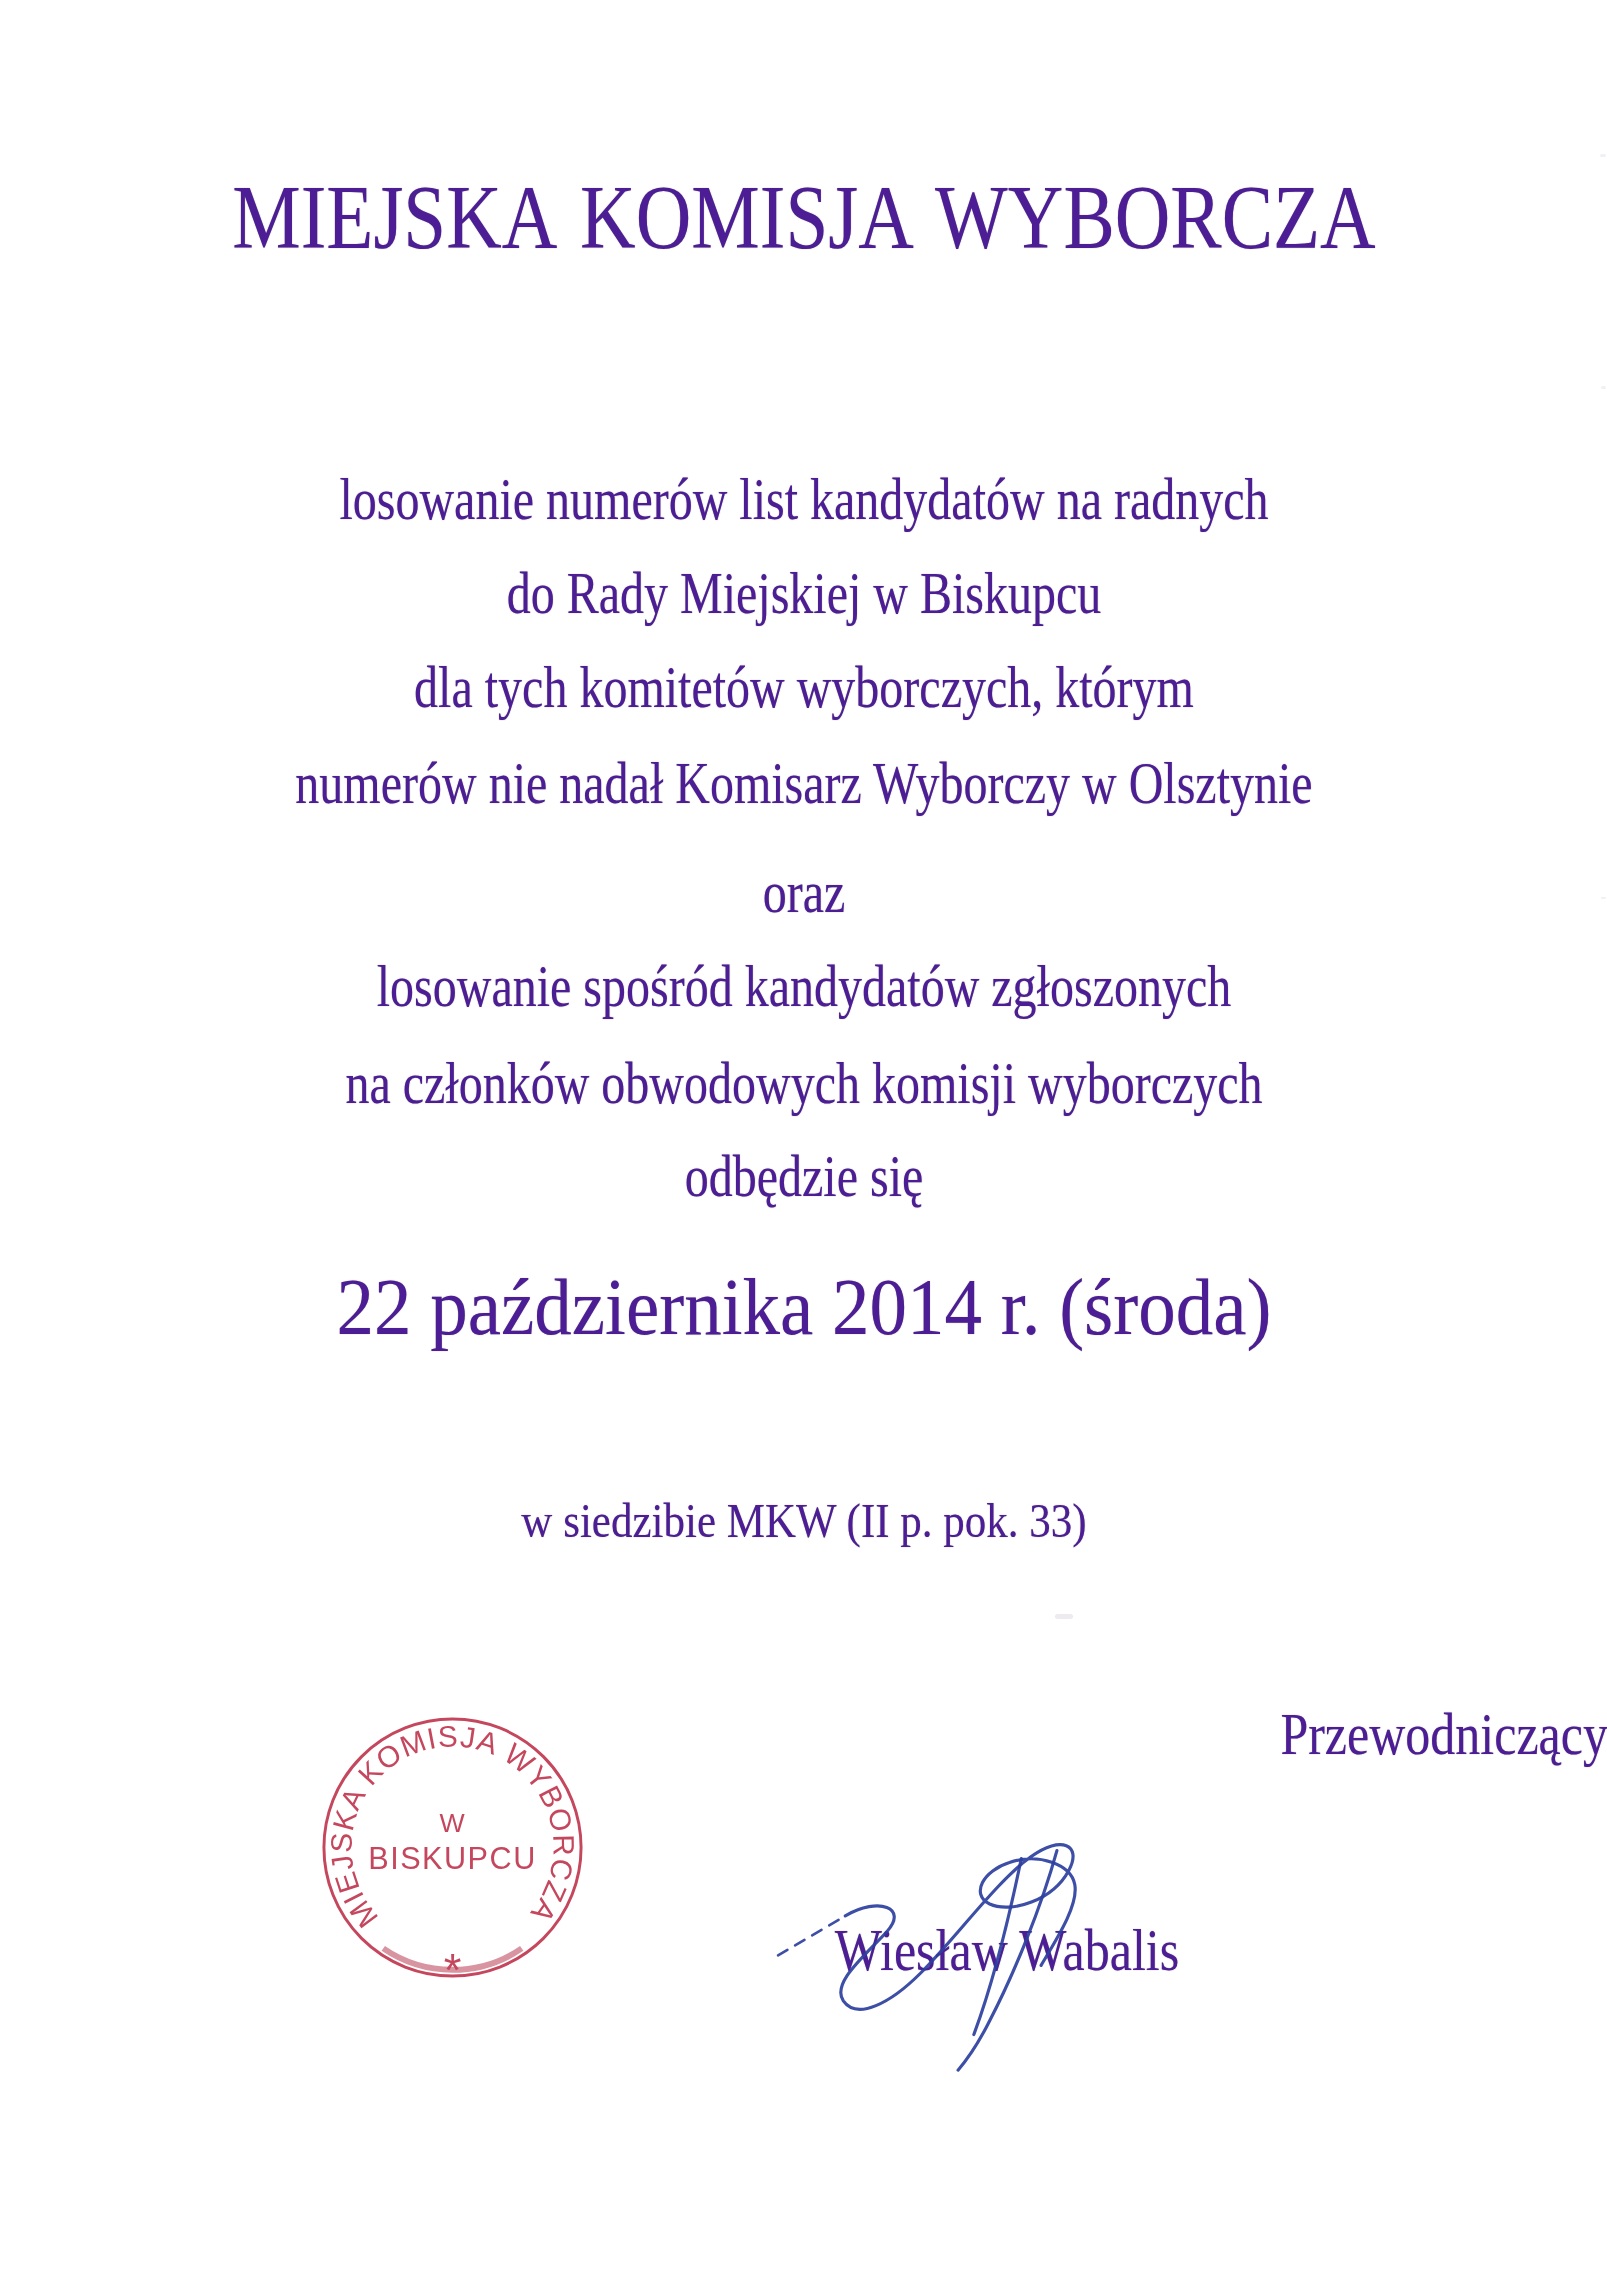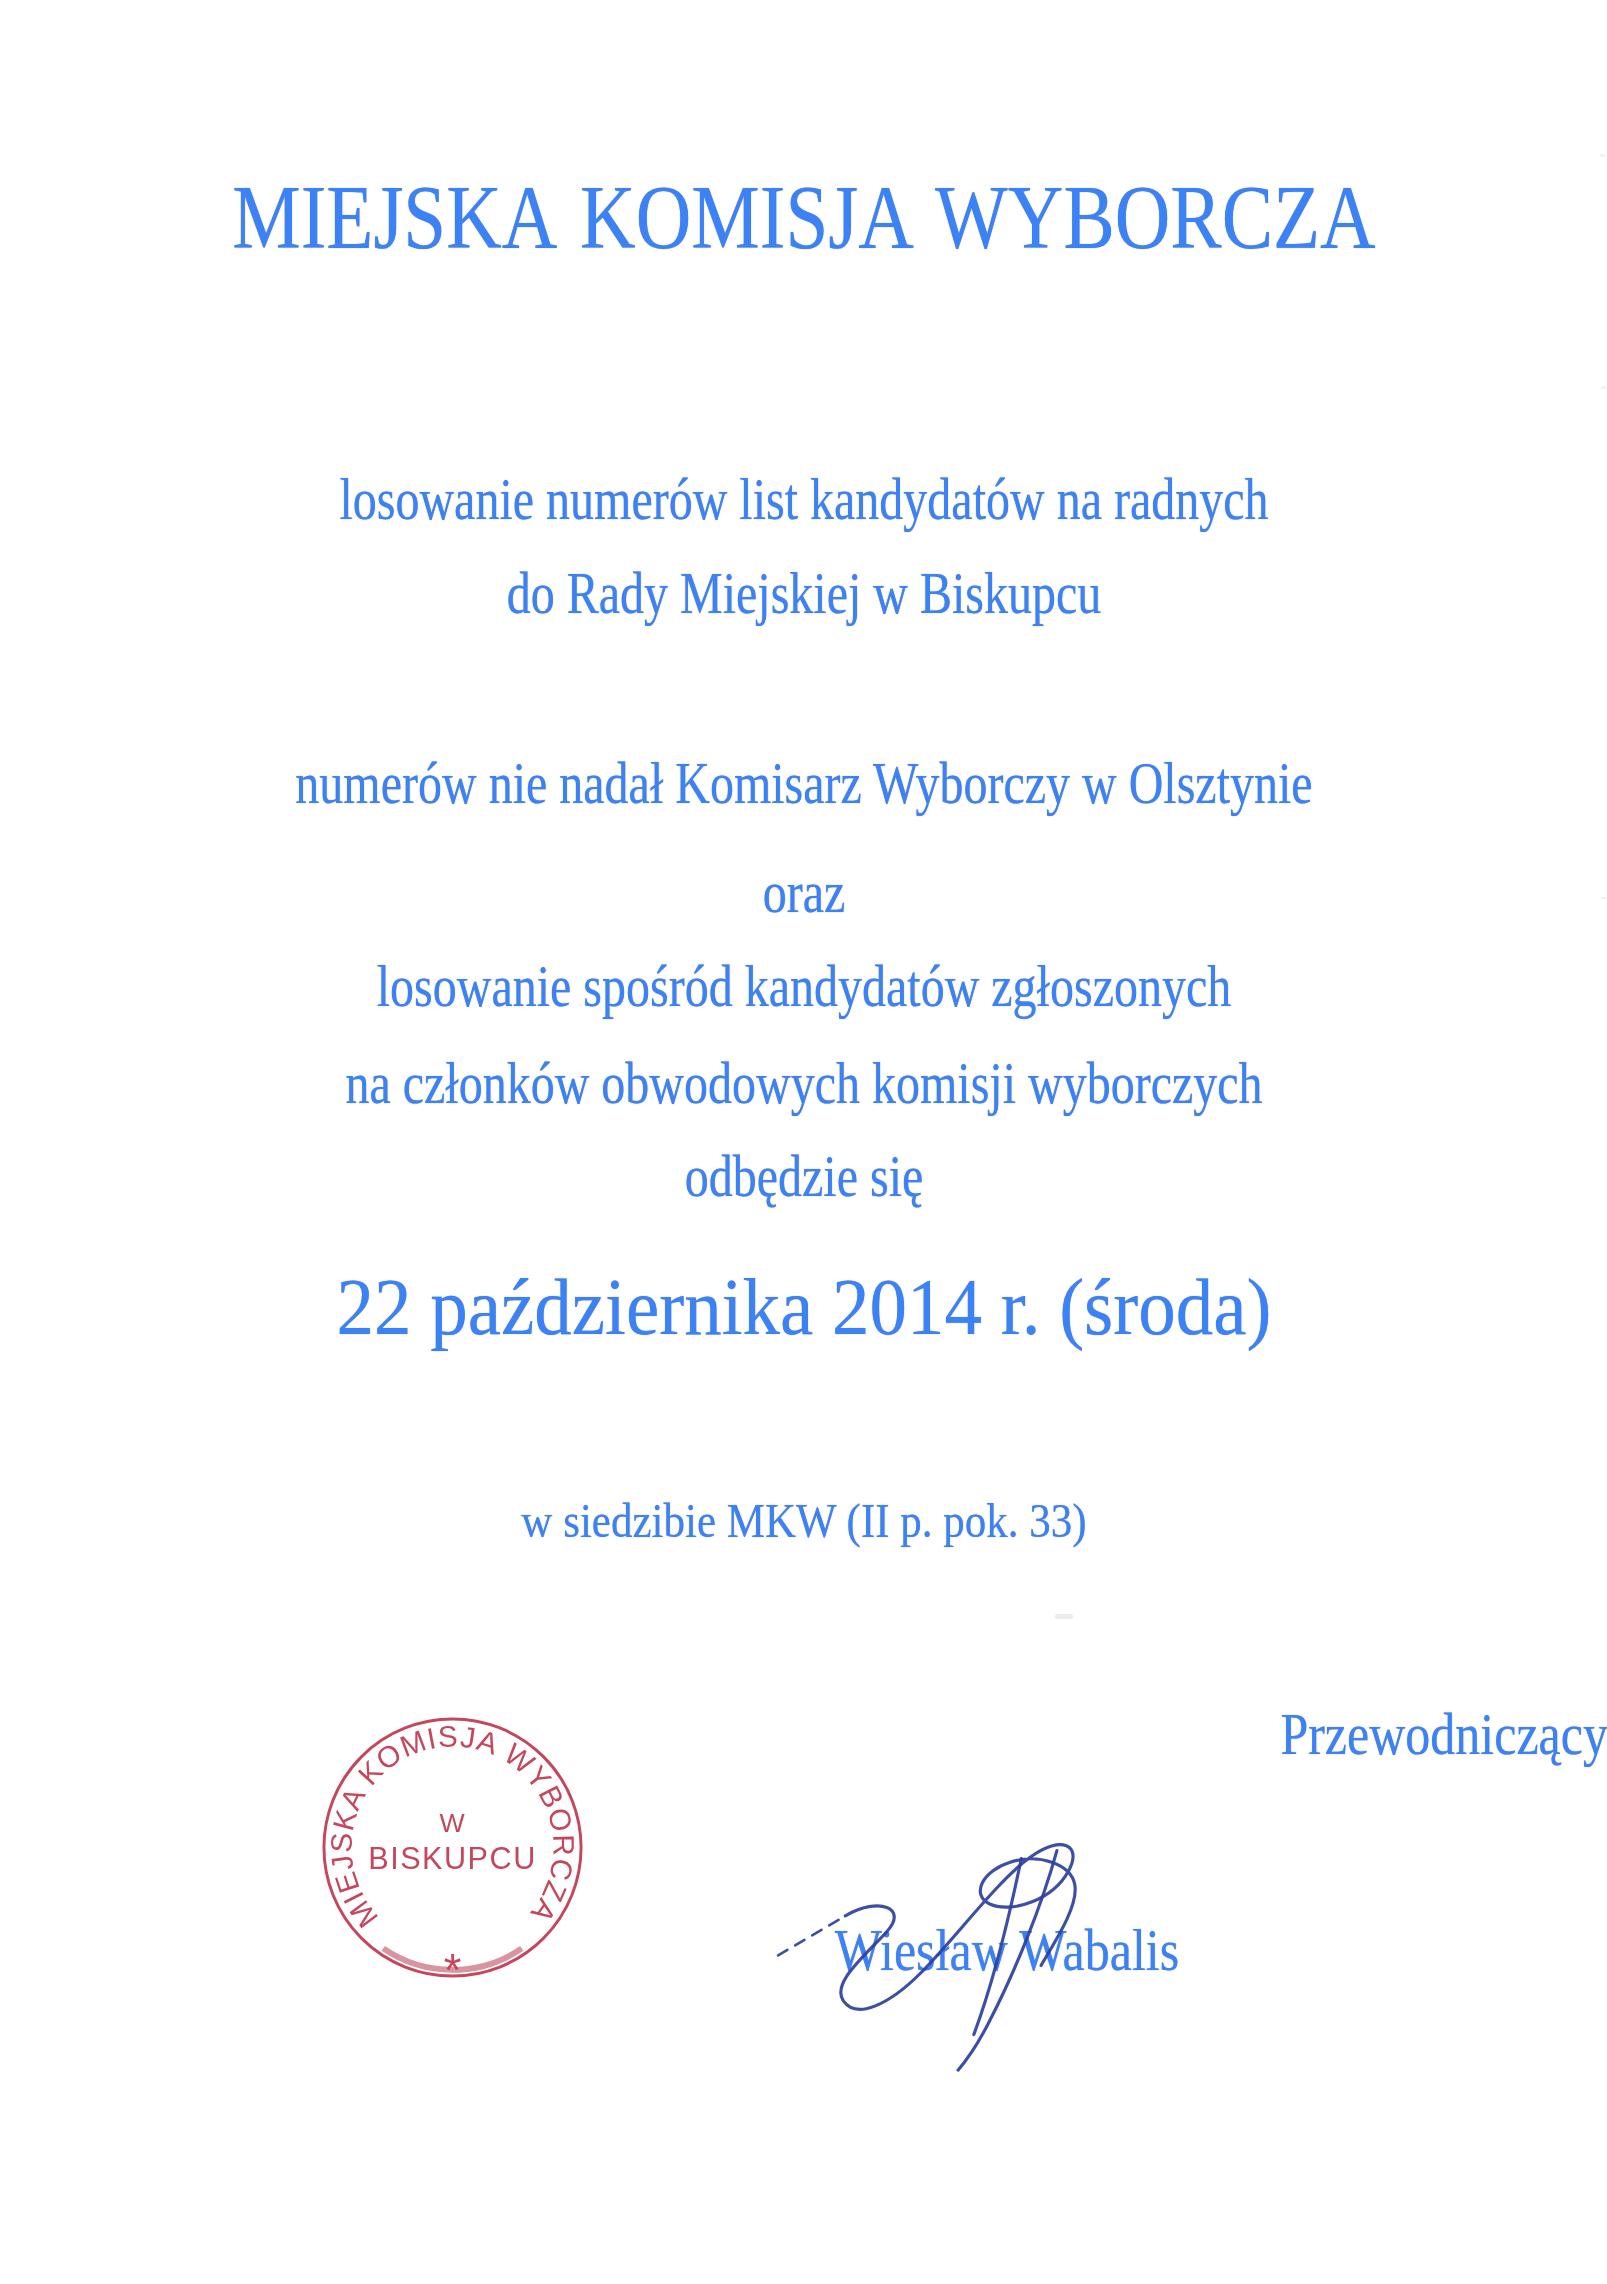--- a/index.html
+++ b/index.html
@@ -2,21 +2,21 @@
 <html><head>
 <meta charset="utf-8">
 <style>
   html,body { margin:0; padding:0; background:#ffffff; }
   .page {
     position:relative;
     width:1608px; height:2285px;
     background:#ffffff;
     overflow:hidden;
     font-family:"Liberation Serif","DejaVu Serif",serif;
-    color:#3b82f6;
+    color:#4c1d95;
   }
   .line {
     position:absolute; left:0; width:1608px;
     text-align:center; line-height:1; white-space:nowrap;
     text-shadow:0 0 1px rgba(25,25,25,0.45);
   }
   .stretch { display:inline-block; transform-origin:50% 100%; }
   .s118 .stretch { transform:scaleY(1.18); }
   .s122 .stretch { transform:scaleY(1.22); }
   .s108 .stretch { transform:scaleY(1.08); }
@@ -65,20 +65,23 @@
   <div class="line fz-title s118" style="top:186px;">
     <span class="stretch">MIEJSKA KOMISJA WYBORCZA</span>
   </div>
 
   <div class="line fz-body s122" style="top:481px;">
     <span class="stretch">losowanie numerów list kandydatów na radnych</span>
   </div>
   <div class="line fz-body s122" style="top:575px;">
     <span class="stretch">do Rady Miejskiej w Biskupcu</span>
   </div>
+  <div class="line fz-body s122" style="top:669px;">
+    <span class="stretch">dla tych komitetów wyborczych, którym</span>
+  </div>
   <div class="line fz-body s122" style="top:765px;">
     <span class="stretch">numerów nie nadał Komisarz Wyborczy w Olsztynie</span>
   </div>
 
   <div class="line fz-body s122" style="top:874px;">
     <span class="stretch">oraz</span>
   </div>
 
   <div class="line fz-body s122" style="top:968px;">
     <span class="stretch">losowanie spośród kandydatów zgłoszonych</span>

